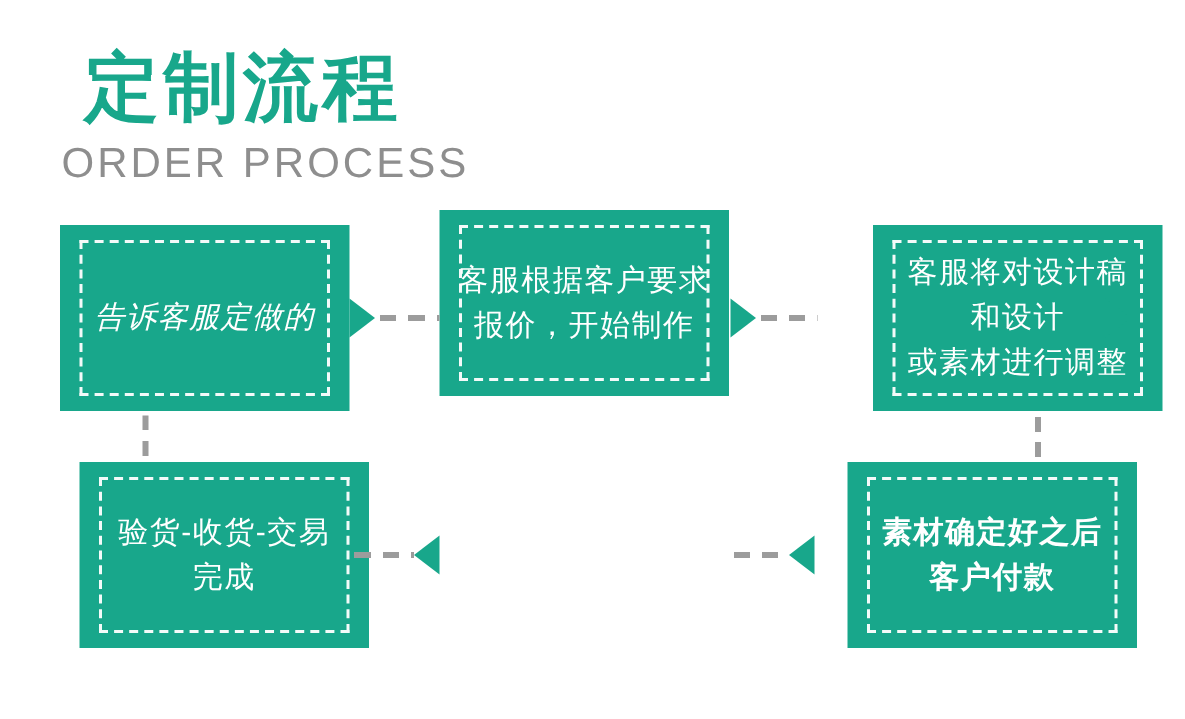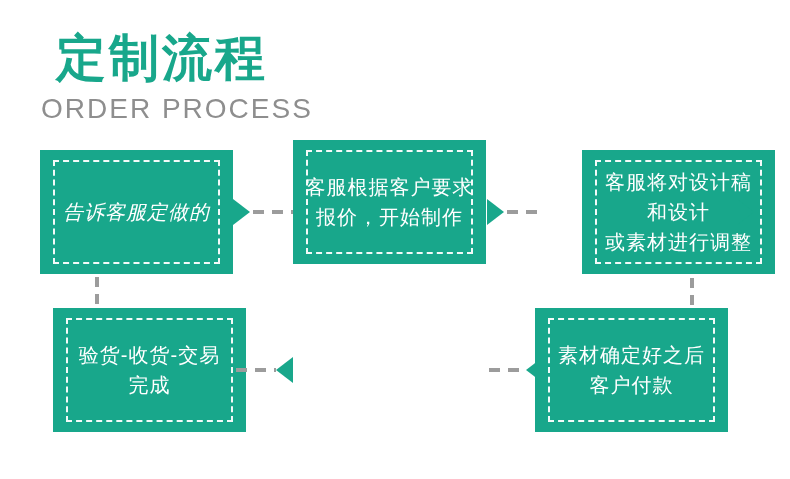--- a/index.html
+++ b/index.html
@@ -51,21 +51,21 @@
     letter-spacing: 1px;
     line-height: 30px;
     text-align: center;
     white-space: nowrap;
   }
   .b1 { left: 40px;  top: 150px; font-style: italic; }
   .b2 { left: 293px; top: 140px; }
   .b3 { left: 569px; top: 150px; margin-left: 13px; }
   .b4 { left: 40px;  top: 308px; margin-left: 13px; }
   .b5 { left: 293px; top: 308px; }
-  .b6 { left: 535px; top: 308px; }
+  .b6 { left: 565px; top: 308px; font-weight: bold; }
 
   .tri { position: absolute; width: 0; height: 0;
          border-top: 13px solid transparent;
          border-bottom: 13px solid transparent; }
   .tri-r { border-left: 17px solid #18a78b; }
   .tri-l { border-right: 17px solid #18a78b; }
   .t1 { left: 233px; top: 199px; }
   .t2 { left: 487px; top: 199px; }
   .t3 { left: 737px; top: 199px; }
   .t5 { left: 276px; top: 357px; }

